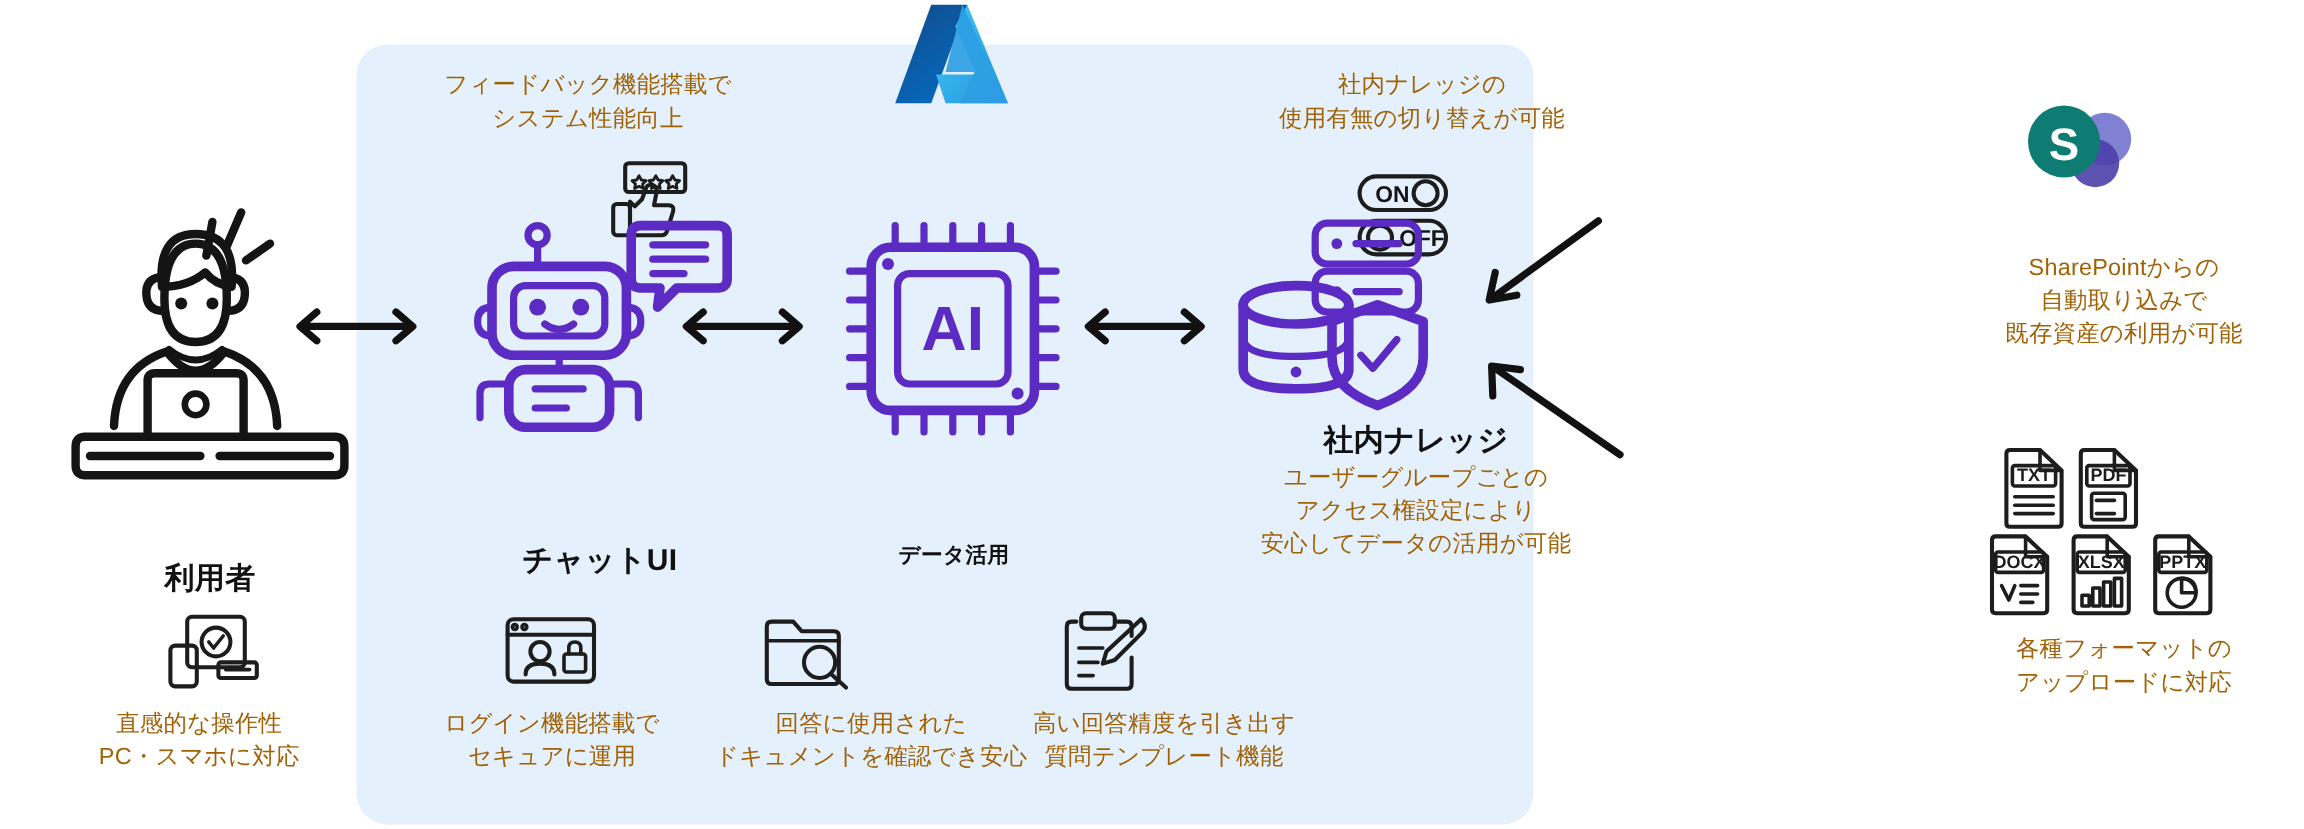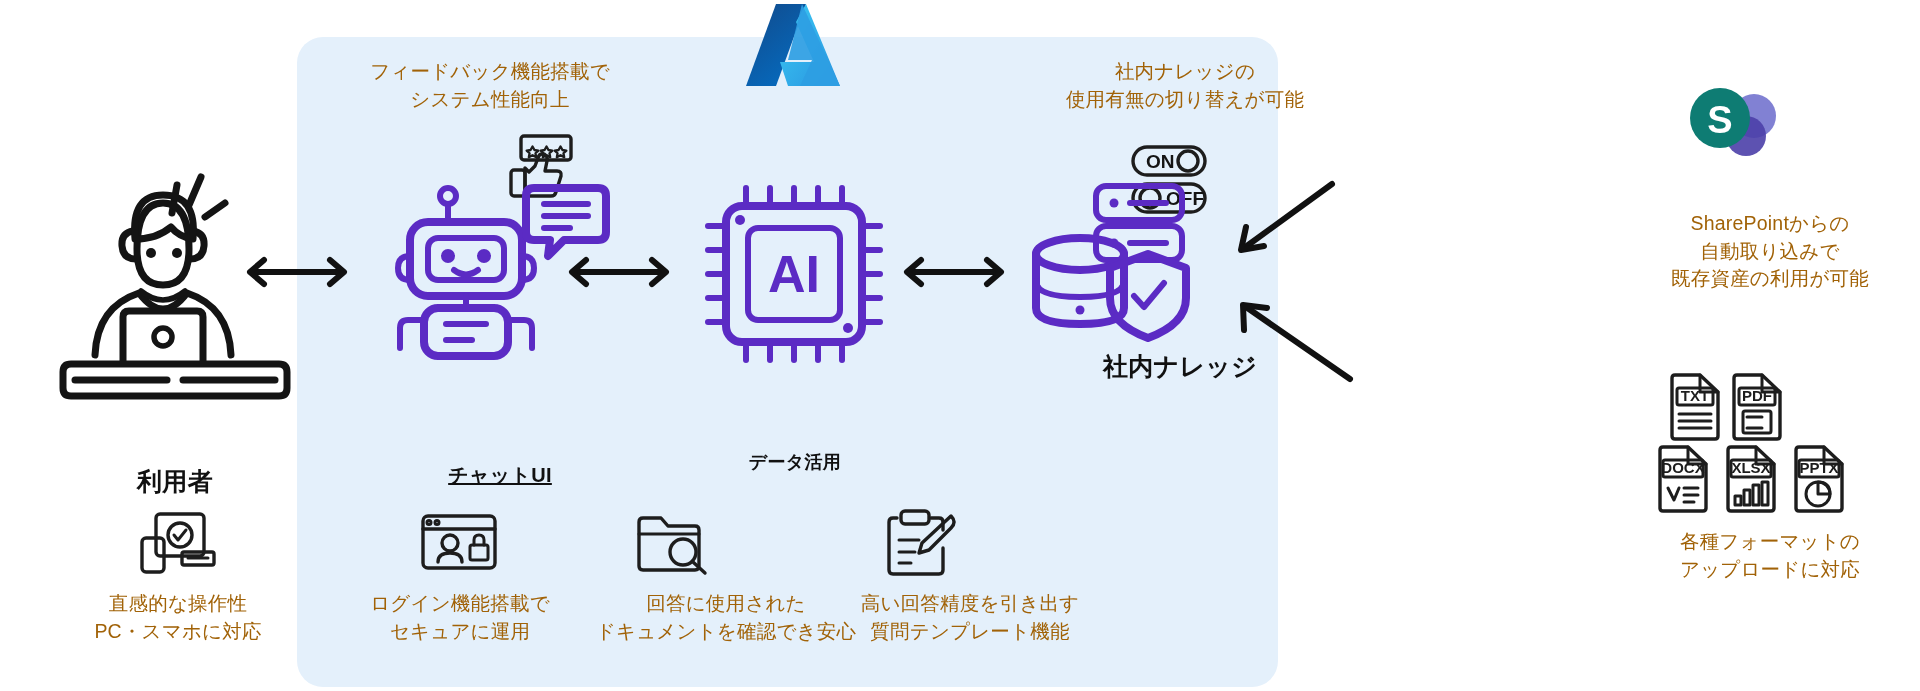--- a/index.html
+++ b/index.html
@@ -108,21 +108,21 @@
   <div class="abs" style="left:138px;top:512px;">
     <svg width="80" height="66" viewBox="0 0 80 66">
       <rect class="thin" x="18" y="2" width="48" height="42" rx="4"></rect>
       <circle class="thin" cx="42" cy="23" r="12"></circle>
       <path class="thin2" d="M36 23 l4 5 l8 -10"></path>
       <rect class="thin" x="4" y="26" width="22" height="34" rx="4"></rect>
       <rect class="thin" x="44" y="40" width="32" height="13" rx="2"></rect>
       <path class="thin2" d="M50 46 L70 46"></path>
     </svg>
   </div>
-  <div class="cap" style="left:28px;top:590px;width:300px;">直感的な操作性
+  <div class="cap" style="left:16px;top:590px;width:300px;">直感的な操作性
 PC・スマホに対応</div>
 
   <div class="abs" style="left:238px;top:252px;">
     <svg width="118" height="40" viewBox="0 0 118 40">
       <path class="arrowline" d="M14 20 L104 20"></path>
       <path class="arrowline" d="M26 8 L12 20 L26 32"></path>
       <path class="arrowline" d="M92 8 L106 20 L92 32"></path>
     </svg>
   </div>
 
@@ -162,21 +162,21 @@
 
       <path class="stp2" d="M36 142 L20 142 q-8 0 -8 8 L12 170"></path>
       <path class="stp2" d="M120 142 L136 142 q8 0 8 8 L144 170"></path>
 
       <path class="stp" d="M146 10 L210 10 q8 0 8 8 L218 54 q0 8 -8 8 L176 62 L160 78 L162 62 L146 62 q-8 0 -8 -8 L138 18 q0 -8 8 -8 Z"></path>
       <path class="stp2" d="M156 26 L200 26"></path>
       <path class="stp2" d="M156 38 L200 38"></path>
       <path class="stp2" d="M156 50 L182 50"></path>
     </svg>
   </div>
-  <div class="cap-b" style="left:370px;top:462px;width:260px;font-size:20px;text-decoration:underline;">チャットUI</div>
+  <div class="cap-b" style="left:370px;top:450px;width:260px;font-size:25px;">チャットUI</div>
 
   <div class="abs" style="left:560px;top:252px;">
     <svg width="118" height="40" viewBox="0 0 118 40">
       <path class="arrowline" d="M14 20 L104 20"></path>
       <path class="arrowline" d="M26 8 L12 20 L26 32"></path>
       <path class="arrowline" d="M92 8 L106 20 L92 32"></path>
     </svg>
   </div>
 
   <div class="abs" style="left:700px;top:180px;">
@@ -248,20 +248,23 @@
       <path class="stp" d="M6 74 L6 128 q0 16 44 16 q44 0 44 -16 L94 74"></path>
       <path class="stp2" d="M6 101 q0 16 44 16 q44 0 44 -16"></path>
       <circle class="fp" cx="50" cy="130" r="4.5"></circle>
 
       <path class="stp" d="M118 74 L156 88 L156 118 q0 26 -38 40 q-38 -14 -38 -40 L80 88 Z" fill="#e4f0fb"></path>
       <path class="stp2" d="M104 116 l10 11 l20 -24"></path>
     </svg>
   </div>
 
   <div class="cap-b" style="left:1010px;top:350px;width:340px;font-size:25px;">社内ナレッジ</div>
+  <div class="cap" style="left:1000px;top:385px;width:360px;">ユーザーグループごとの
+アクセス権設定により
+安心してデータの活用が可能</div>
 
   <div class="abs" style="left:420px;top:512px;">
     <svg width="78" height="64" viewBox="0 0 78 64">
       <rect class="thin" x="3" y="4" width="72" height="52" rx="5"></rect>
       <path class="thin" d="M3 17 L75 17"></path>
       <circle class="thin2" cx="9" cy="10.5" r="2"></circle>
       <circle class="thin2" cx="17" cy="10.5" r="2"></circle>
       <circle class="thin" cx="30" cy="31" r="8"></circle>
       <path class="thin" d="M18 50 q0 -9 12 -9 q12 0 12 9"></path>
       <rect class="thin2" x="50" y="33" width="18" height="15" rx="2"></rect>

